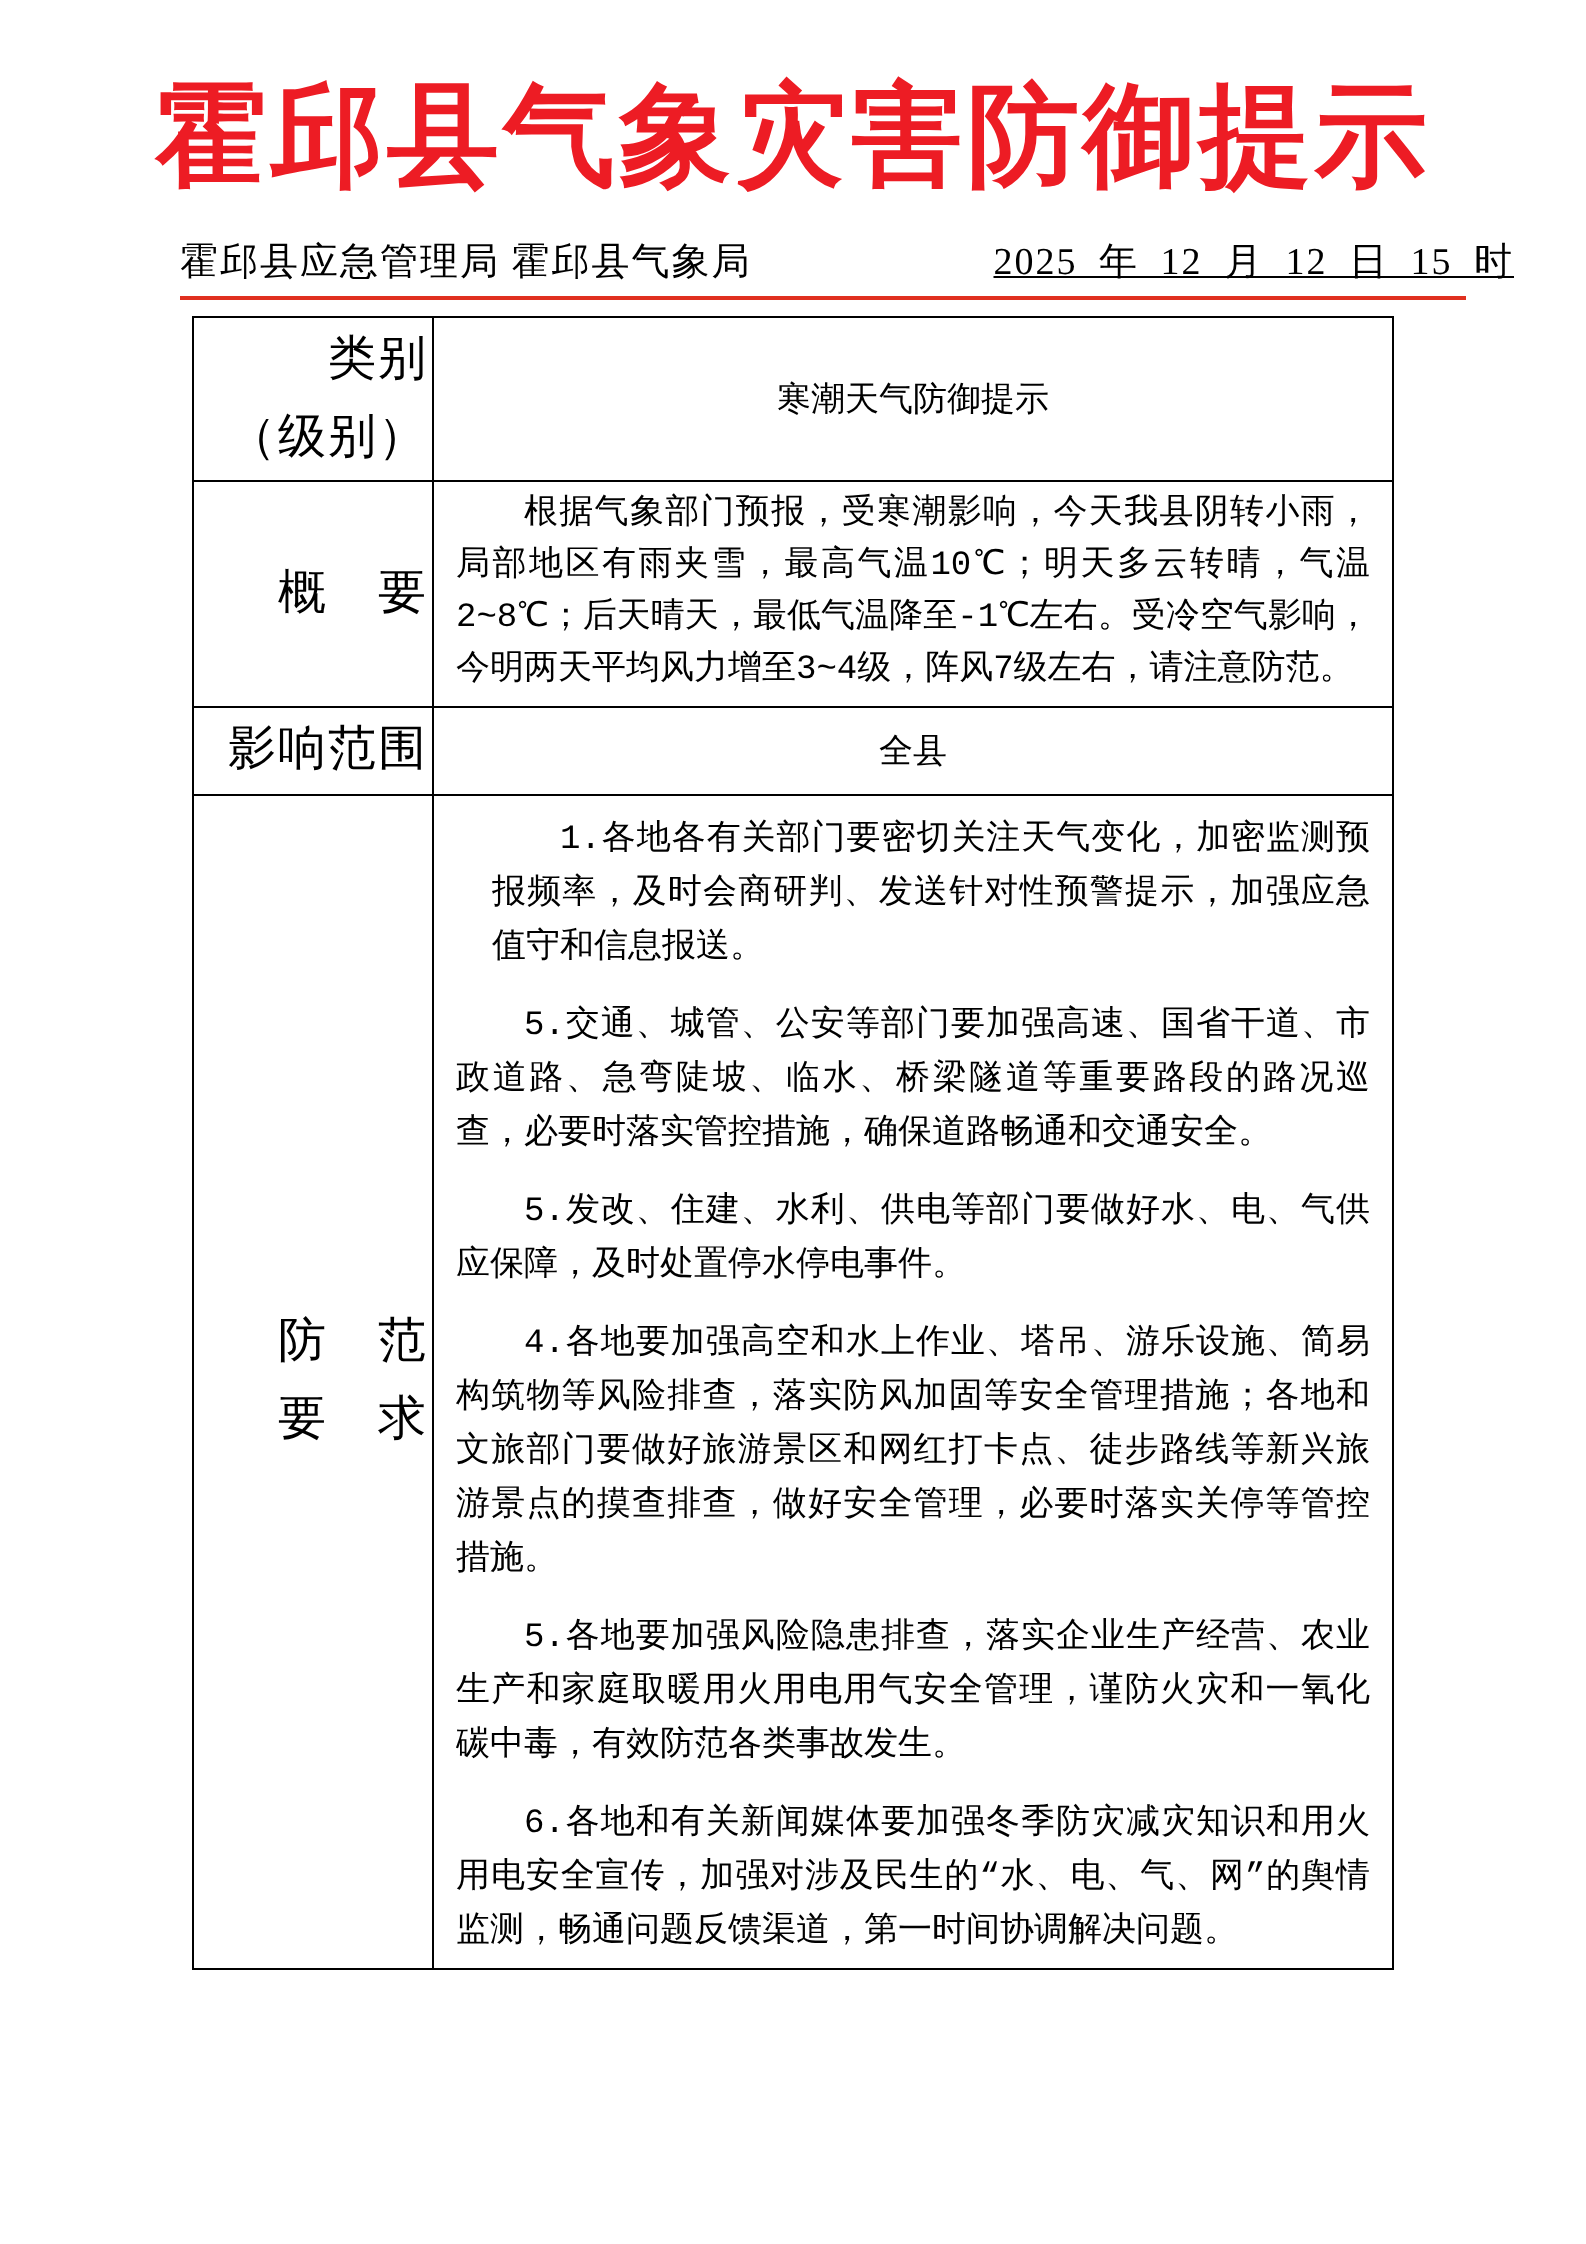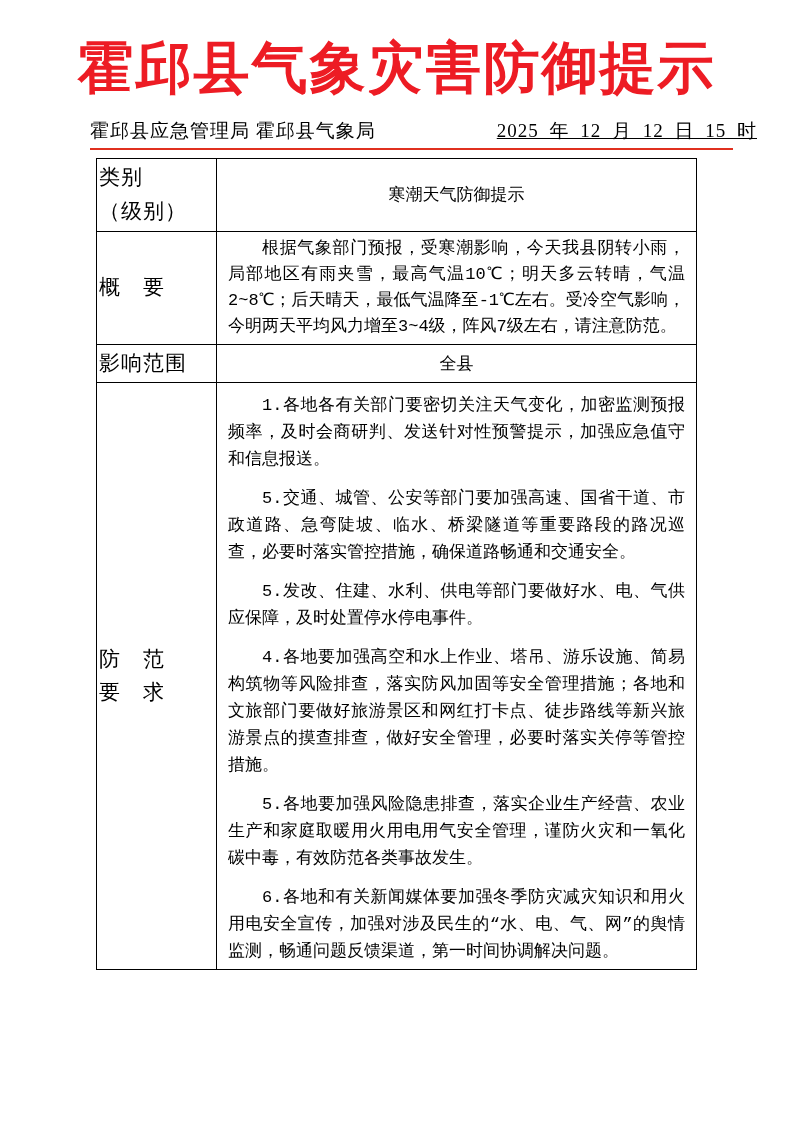--- a/index.html
+++ b/index.html
@@ -58,22 +58,22 @@
     margin: 8px auto 0 auto;
     width: 600px;
     table-layout: fixed;
   }
   .notice-table td {
     border: 1.5px solid #000000;
     vertical-align: middle;
   }
   td.label-cell {
     width: 120px;
-    text-align: left;
-    font-size: 21px;
+    text-align: right;
+    font-size: 24px;
     letter-spacing: 1px;
     white-space: pre-line;
     line-height: 1.6;
     padding: 2px;
   }
   td.value-cell {
     width: 480px;
     font-size: 17px;
     padding: 4px 11px;
     font-family: Liberation Mono, monospace;
@@ -89,21 +89,21 @@
   .row-precaution td.value-cell { vertical-align: top; }
   .body-text {
     text-align: justify;
     text-justify: inter-character;
     text-indent: 2em;
     line-height: 27px;
     margin: 0;
   }
   .row-summary .body-text { line-height: 26px; }
   .para { margin: 12px 0 0 0; }
-  .para:first-child { margin-top: 5px; }
+  .para:first-child { margin-top: 5px; margin-left: 18px; }
 </style>
 </head>
 <body>
 
 <div class="page">
 
   <h1 class="doc-title">霍邱县气象灾害防御提示</h1>
 
 
   <div class="issuer-line">

